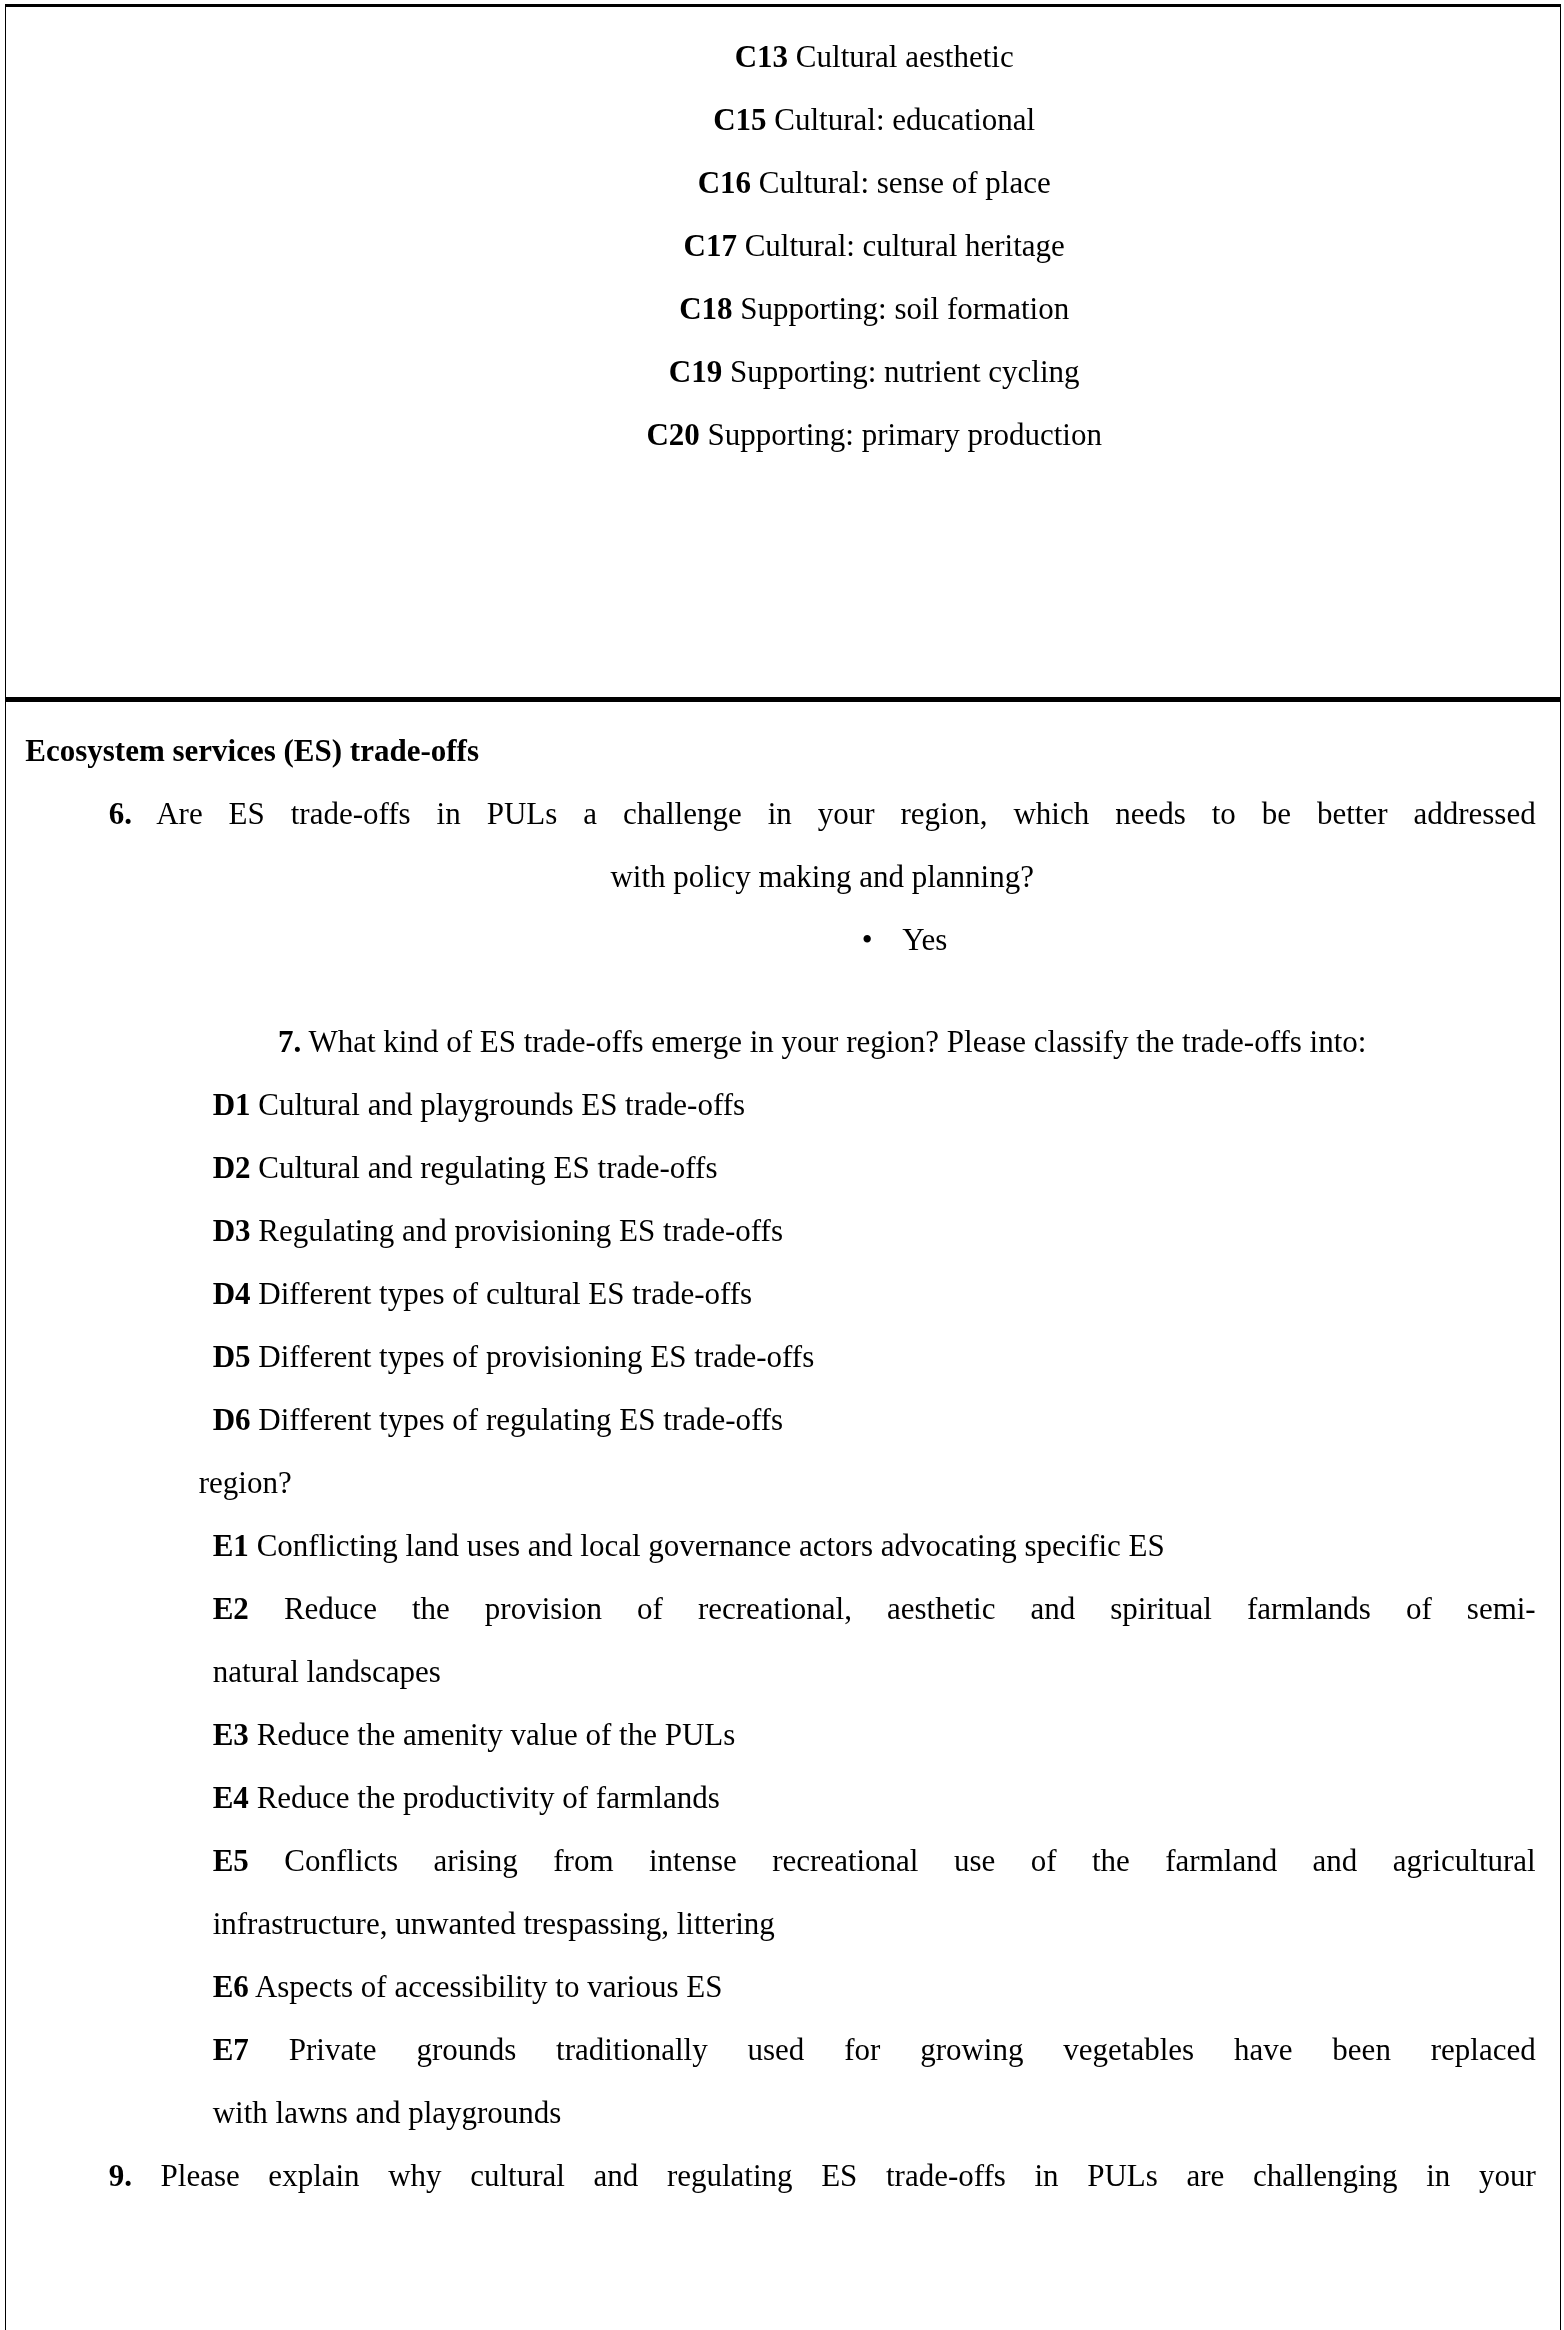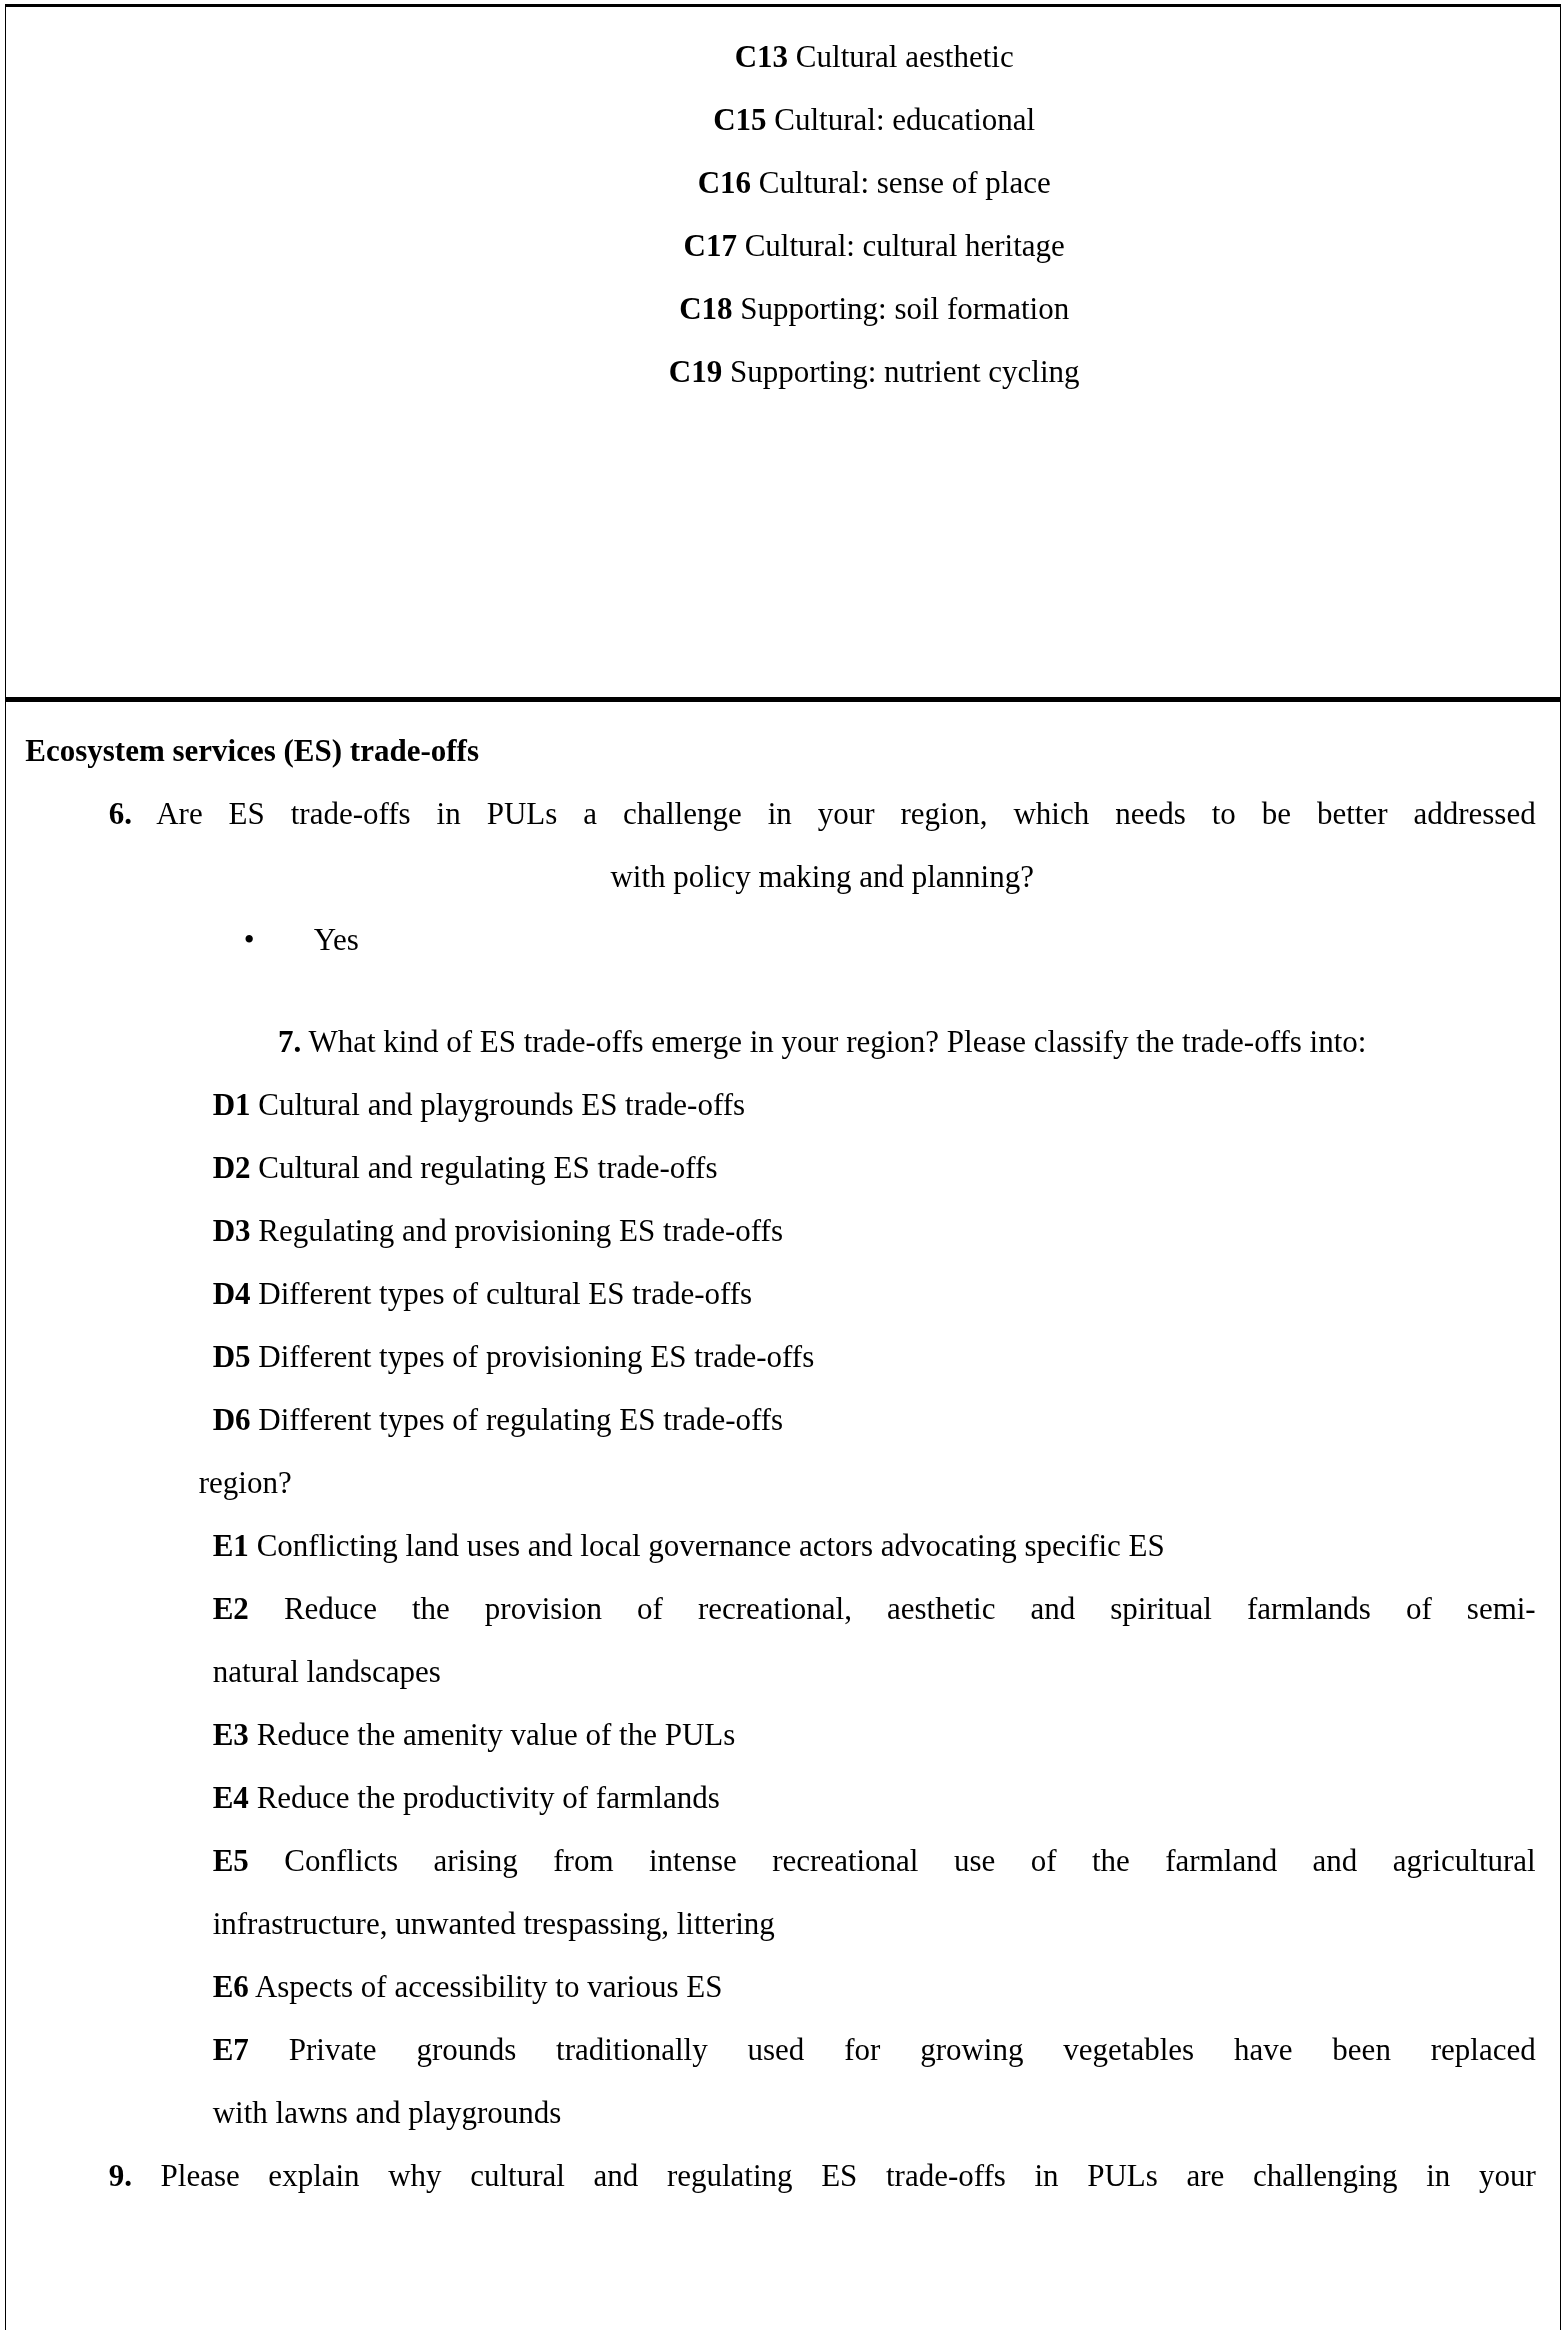--- a/index.html
+++ b/index.html
@@ -47,41 +47,42 @@
   }
   .jfull{
     white-space:normal;
     text-align:justify;
     text-align-last:justify;
   }
   .header-line{padding-left:19.6px;font-weight:bold;}
   .q-line{padding-left:103px;text-align:center;}
   .cont-line{padding-left:193px;}
   .item-line{padding-left:207px;}
-  .opt-line{padding-left:238px;}
+  .opt-line{padding-left:238px;text-align:center;}
   .bullet{
     display:inline-block;
     width:70px;
   }
   .b{font-weight:bold;}
   .gap-before{margin-top:39px;}
 </style>
 </head>
 <body>
 
 <div class="page">
   <div class="table-frame">
 
     <div class="row1">
       <div class="line item-line"><span class="b">C13</span> <span>Cultural aesthetic</span></div>
       <div class="line item-line"><span class="b">C15</span> <span>Cultural: educational</span></div>
       <div class="line item-line"><span class="b">C16</span> <span>Cultural: sense of place</span></div>
       <div class="line item-line"><span class="b">C17</span> <span>Cultural: cultural heritage</span></div>
       <div class="line item-line"><span class="b">C18</span> <span>Supporting: soil formation</span></div>
       <div class="line item-line"><span class="b">C19</span> <span>Supporting: nutrient cycling</span></div>
+      <div class="line item-line"><span class="b">C20</span> <span>Supporting: primary production</span></div>
     </div>
 
     <div class="divider"></div>
 
     <div class="row2">
       <div class="line header-line">Ecosystem services (ES) trade-offs</div>
 
       <div class="line q-line jfull"><span class="b">6.</span> <span>Are ES trade-offs in PULs a challenge in your region, which needs to be better addressed</span></div>
       <div class="line q-line">with policy making and planning?</div>
 

